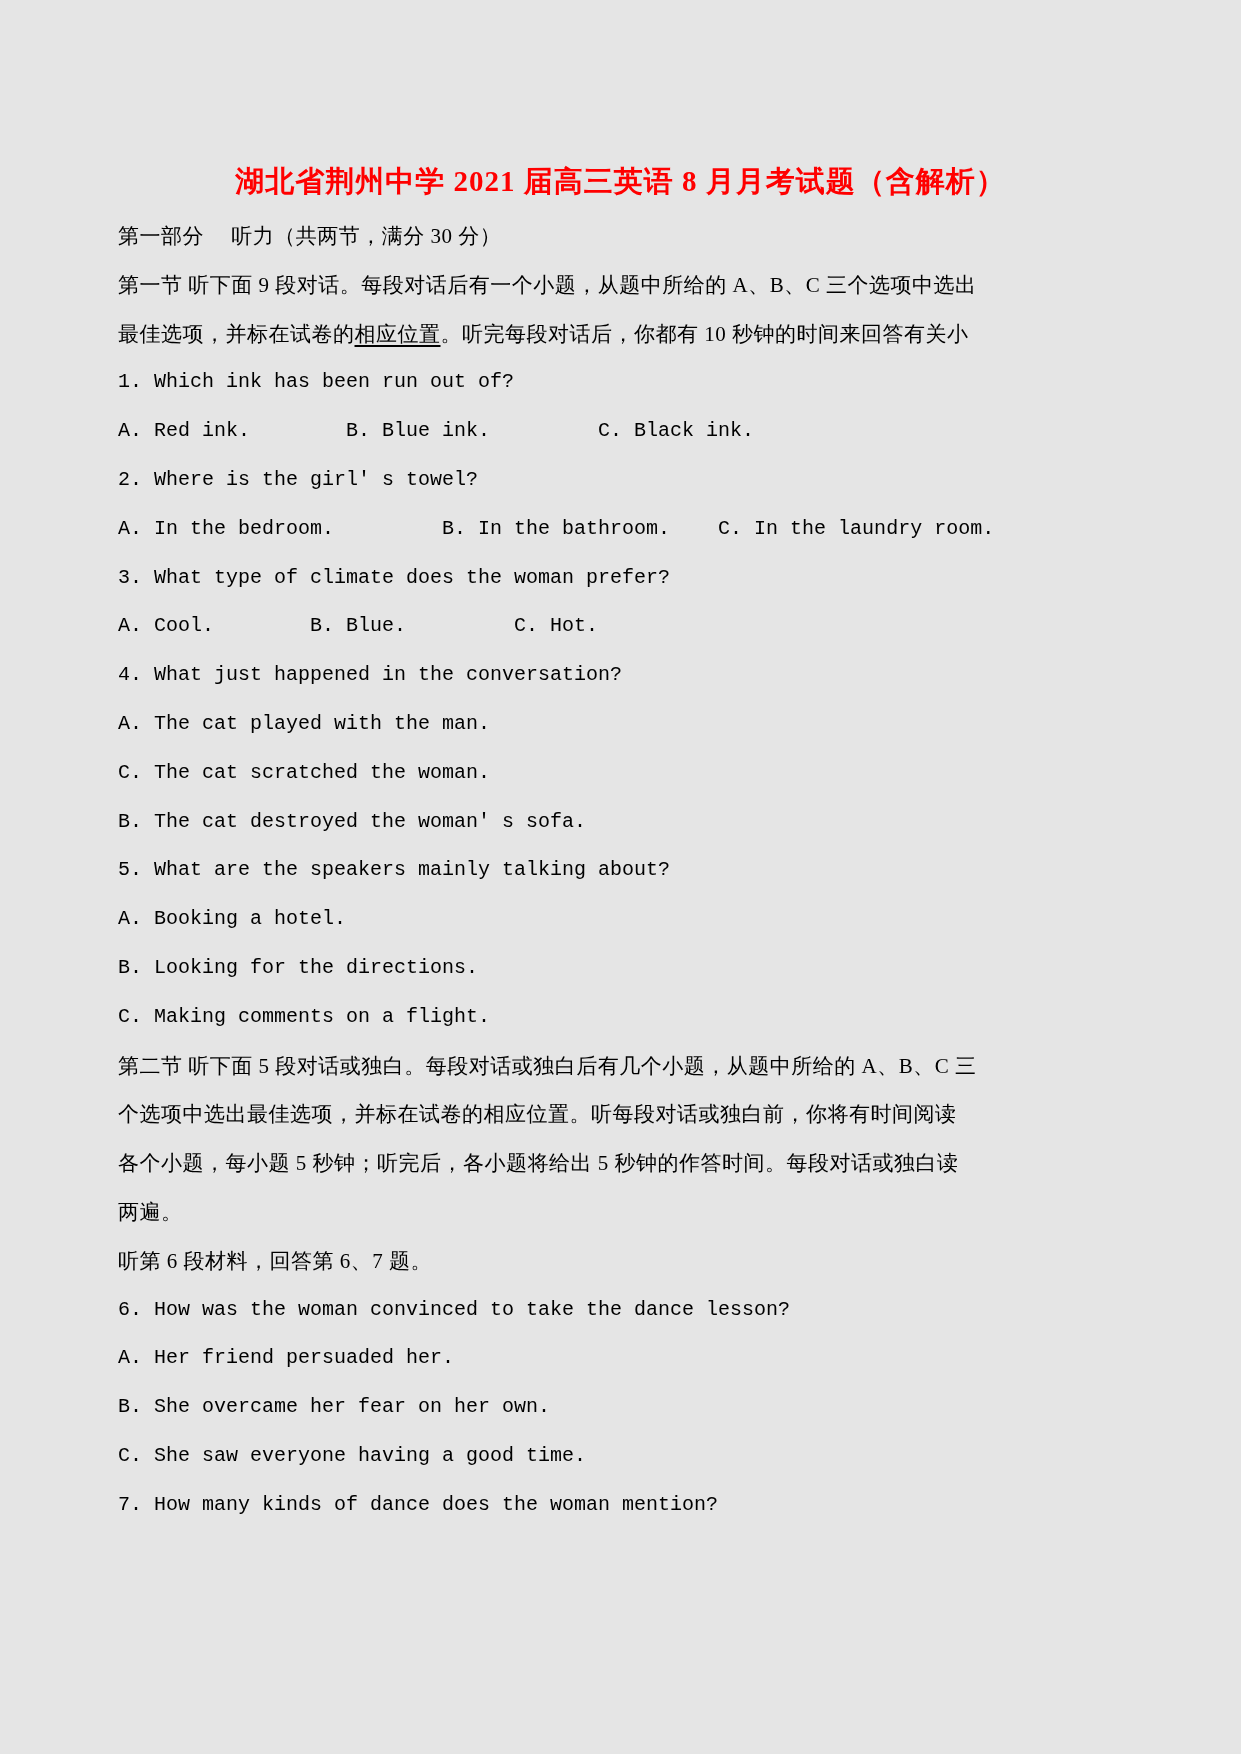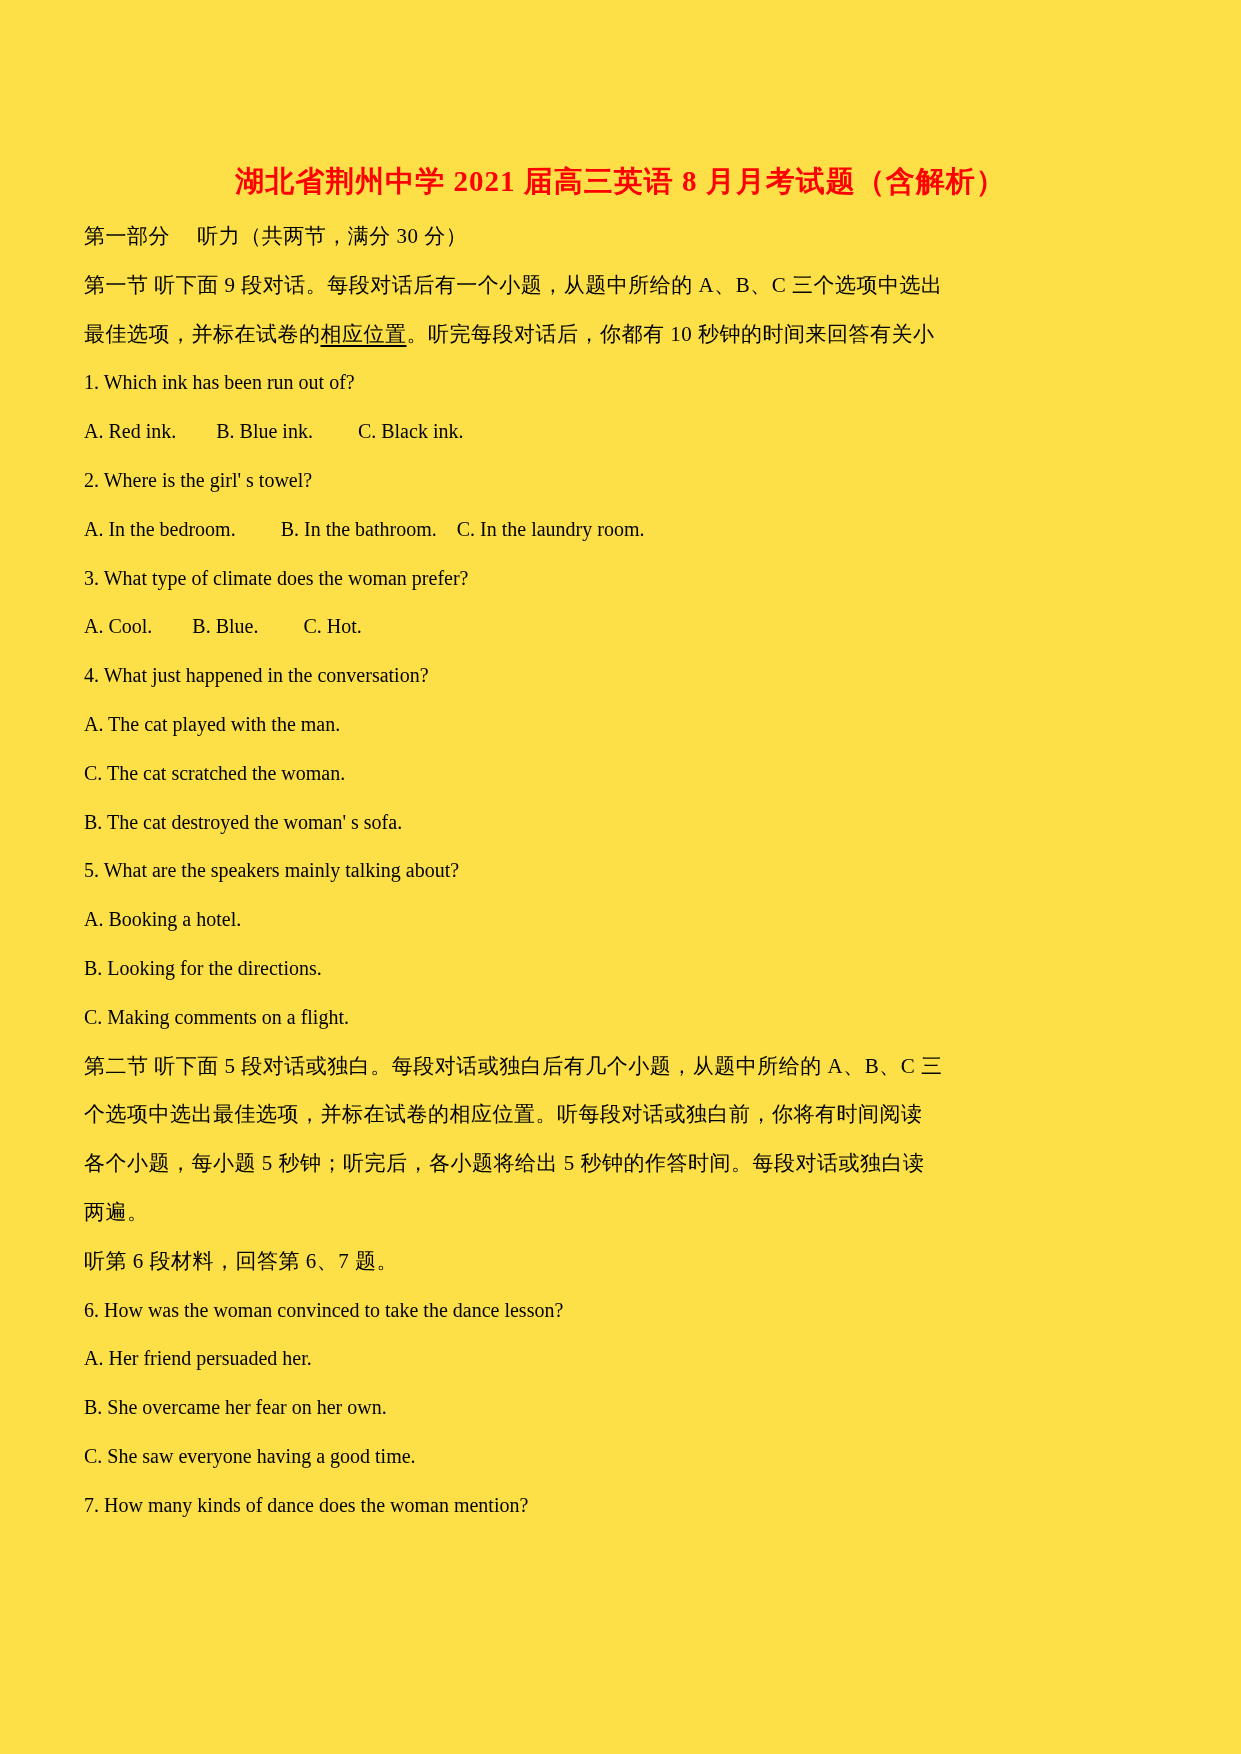--- a/index.html
+++ b/index.html
@@ -4,50 +4,50 @@
 <style>
   html, body {
     margin: 0;
     padding: 0;
     background: #ffffff;
   }
   .page {
     position: relative;
     width: 1241px;
     height: 1754px;
-    background: #fde047;
+    background: #e5e5e5;
     overflow: hidden;
   }
   .doc-title {
     margin: 166px 0 0 0;
     text-align: center;
     color: #ff0000;
     font-family: "Liberation Serif", "DejaVu Serif", serif;
     font-weight: bold;
     font-size: 29px;
     line-height: 30px;
     letter-spacing: 1px;
   }
   .doc-body {
-    margin: 16px 0 0 84px;
+    margin: 16px 0 0 118px;
     width: 880px;
   }
   .line {
     margin: 0;
     white-space: pre;
     line-height: 48.8px;
     color: #000000;
   }
   .cn {
     font-family: "Liberation Serif", "DejaVu Serif", serif;
     font-size: 21px;
     letter-spacing: 0.5px;
   }
   .en {
-    font-family: Liberation Serif, serif;
+    font-family: Liberation Mono, monospace;
     font-size: 20px;
   }
   .u {
     text-decoration: underline;
     text-underline-offset: 4px;
     font-family: Liberation Serif, serif;
   }
 </style>
 </head>
 <body>

